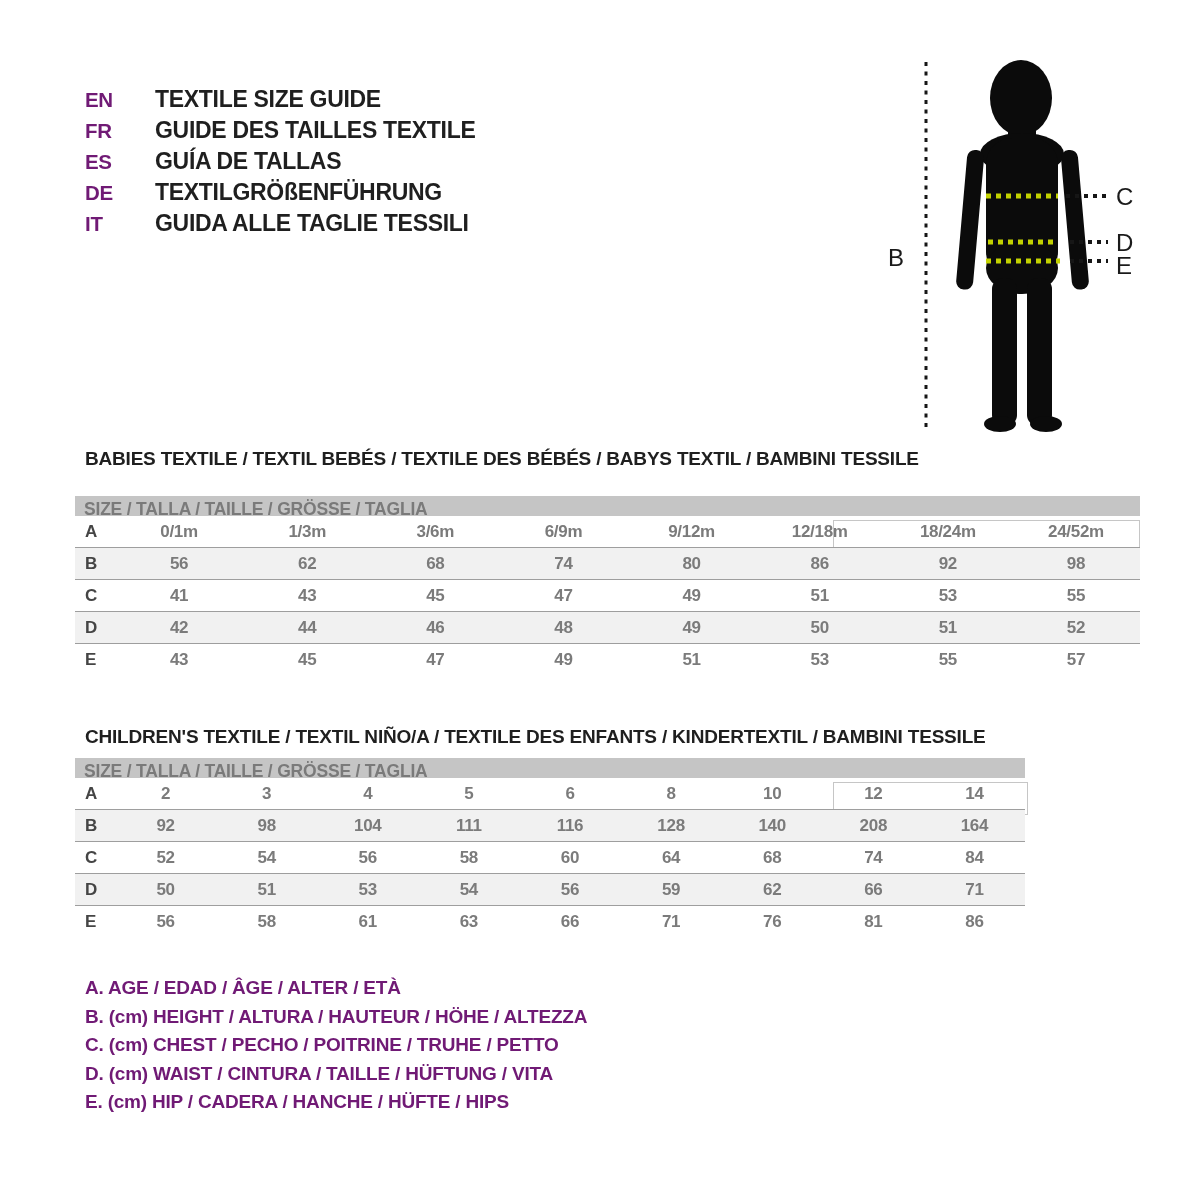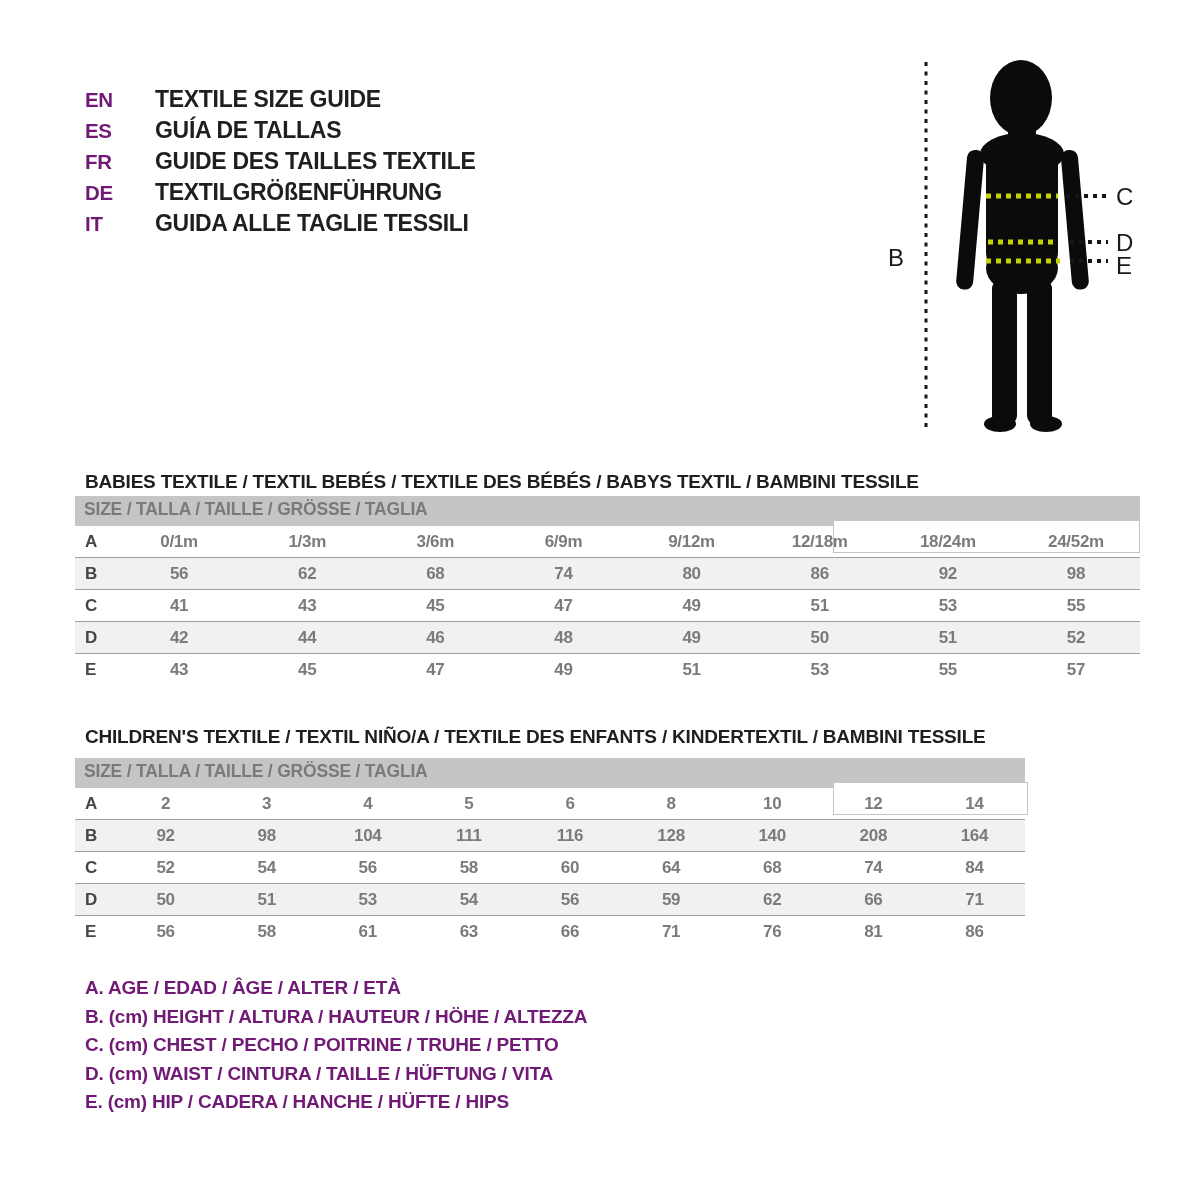--- a/index.html
+++ b/index.html
@@ -23,31 +23,31 @@
   }
 
   
   .figure { position:absolute; left:860px; top:50px; width:330px; height:390px; }
 
   
   .section-title {
     position:absolute; left:85px; font-size:19px; font-weight:700;
     color:#1f1f1f; letter-spacing:-0.2px; white-space:nowrap;
   }
-  .babies-title { top:471px; }
+  .babies-title { top:448px; }
   .children-title { top:726px;text-align:center; }
 
   
   .size-table { position:absolute; left:75px; background:#ffffff; }
   .size-table.babies   { top:496px; width:1065px; }
   .size-table.children { top:758px; width:950px;  }
 
   .thead {
     position:relative; z-index:1;
-    height:30px; line-height:26px; background:#c5c5c5;
+    height:20px; line-height:26px; background:#c5c5c5;
     color:#7a7a7a; font-weight:700; font-size:17.5px;
     padding-left:9px; letter-spacing:-0.2px;
   }
   .hl-box {
     position:absolute; z-index:2; background:#ffffff;
     border:1px solid #c6c6c6; box-sizing:border-box;
   }
   .babies   .hl-box { left:758px; top:24px; width:307px; height:33px; }
   .children .hl-box { left:758px; top:24px; width:195px; height:33px; }
 
@@ -74,26 +74,26 @@
 </style>
 </head>
 <body>
 
 <div class="lang-list">
   <div class="lang-row">
     <span class="lang-code">EN</span>
     <span class="lang-title">TEXTILE SIZE GUIDE</span>
   </div>
   <div class="lang-row">
+    <span class="lang-code">FR</span>
+    <span class="lang-title">GUIDE DES TAILLES TEXTILE</span>
+  </div>
+  <div class="lang-row">
     <span class="lang-code">ES</span>
     <span class="lang-title">GUÍA DE TALLAS</span>
-  </div>
-  <div class="lang-row">
-    <span class="lang-code">FR</span>
-    <span class="lang-title">GUIDE DES TAILLES TEXTILE</span>
   </div>
   <div class="lang-row">
     <span class="lang-code">DE</span>
     <span class="lang-title">TEXTILGRÖßENFÜHRUNG</span>
   </div>
   <div class="lang-row">
     <span class="lang-code">IT</span>
     <span class="lang-title">GUIDA ALLE TAGLIE TESSILI</span>
   </div>
 </div>

